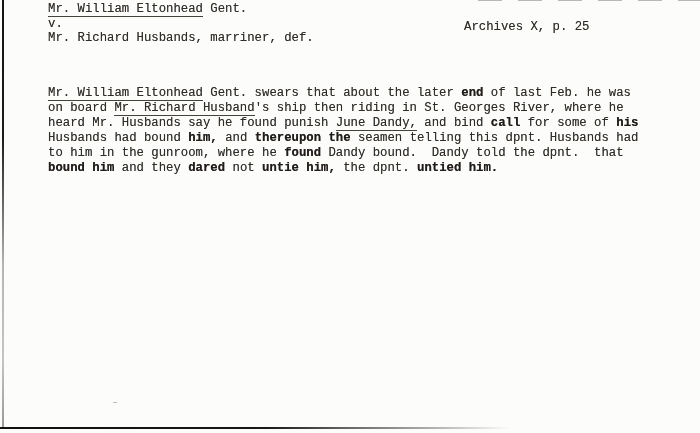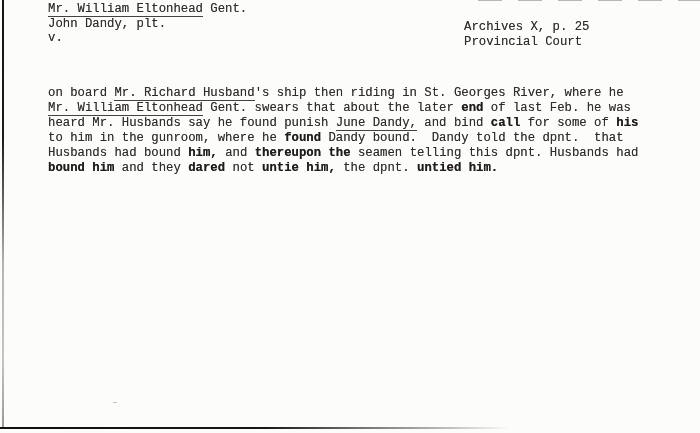--- a/index.html
+++ b/index.html
@@ -49,35 +49,34 @@
     background:rgba(140,140,140,0.55);
   }
 </style>
 </head>
 <body>
 
 <div class="card">
 
   <div class="hleft">
     <div class="line"><span class="u">Mr. William Eltonhead</span><span> Gent.</span></div>
-    <div class="line">John Dandy, plt.</div>
     <div class="line">v.</div>
+    <div class="line">Mr. Richard Husbands, marriner, def.</div>
   </div>
 
   <div class="hright">
     <div class="line">Archives X, p. 25</div>
-    <div class="line">Provincial Court</div>
   </div>
 
   <div class="bodytext">
+      <div class="line"><span class="u">Mr. William Eltonhead</span><span> Gent. swears that about the later </span><span class="b">end</span><span> of last Feb. he was</span></div>
       <div class="line"><span>on board </span><span class="u">Mr. Richard Husband</span><span>'s ship then riding in St. Georges River, where he</span></div>
-      <div class="line"><span class="u">Mr. William Eltonhead</span><span> Gent. swears that about the later </span><span class="b">end</span><span> of last Feb. he was</span></div>
       <div class="line"><span>heard Mr. Husbands say he found punish </span><span class="u">June Dandy,</span><span> and bind </span><span class="b">call</span><span> for some of </span><span class="b">his</span></div>
+      <div class="line"><span>Husbands had bound </span><span class="b">him,</span><span> and </span><span class="b">thereupon the</span><span> seamen telling this dpnt. Husbands had</span></div>
       <div class="line"><span>to him in the gunroom, where he </span><span class="b">found</span><span> Dandy bound.  Dandy told the dpnt.  that</span></div>
-      <div class="line"><span>Husbands had bound </span><span class="b">him,</span><span> and </span><span class="b">thereupon the</span><span> seamen telling this dpnt. Husbands had</span></div>
       <div class="line"><span class="b">bound him</span><span> and they </span><span class="b">dared</span><span> not </span><span class="b">untie him,</span><span> the dpnt. </span><span class="b">untied him.</span></div>
     </div>
 
   <div class="edge-left"></div>
   <div class="edge-bottom"></div>
   <div class="edge-top"></div>
   <div class="speck"></div>
 </div>
 
 </body></html>

